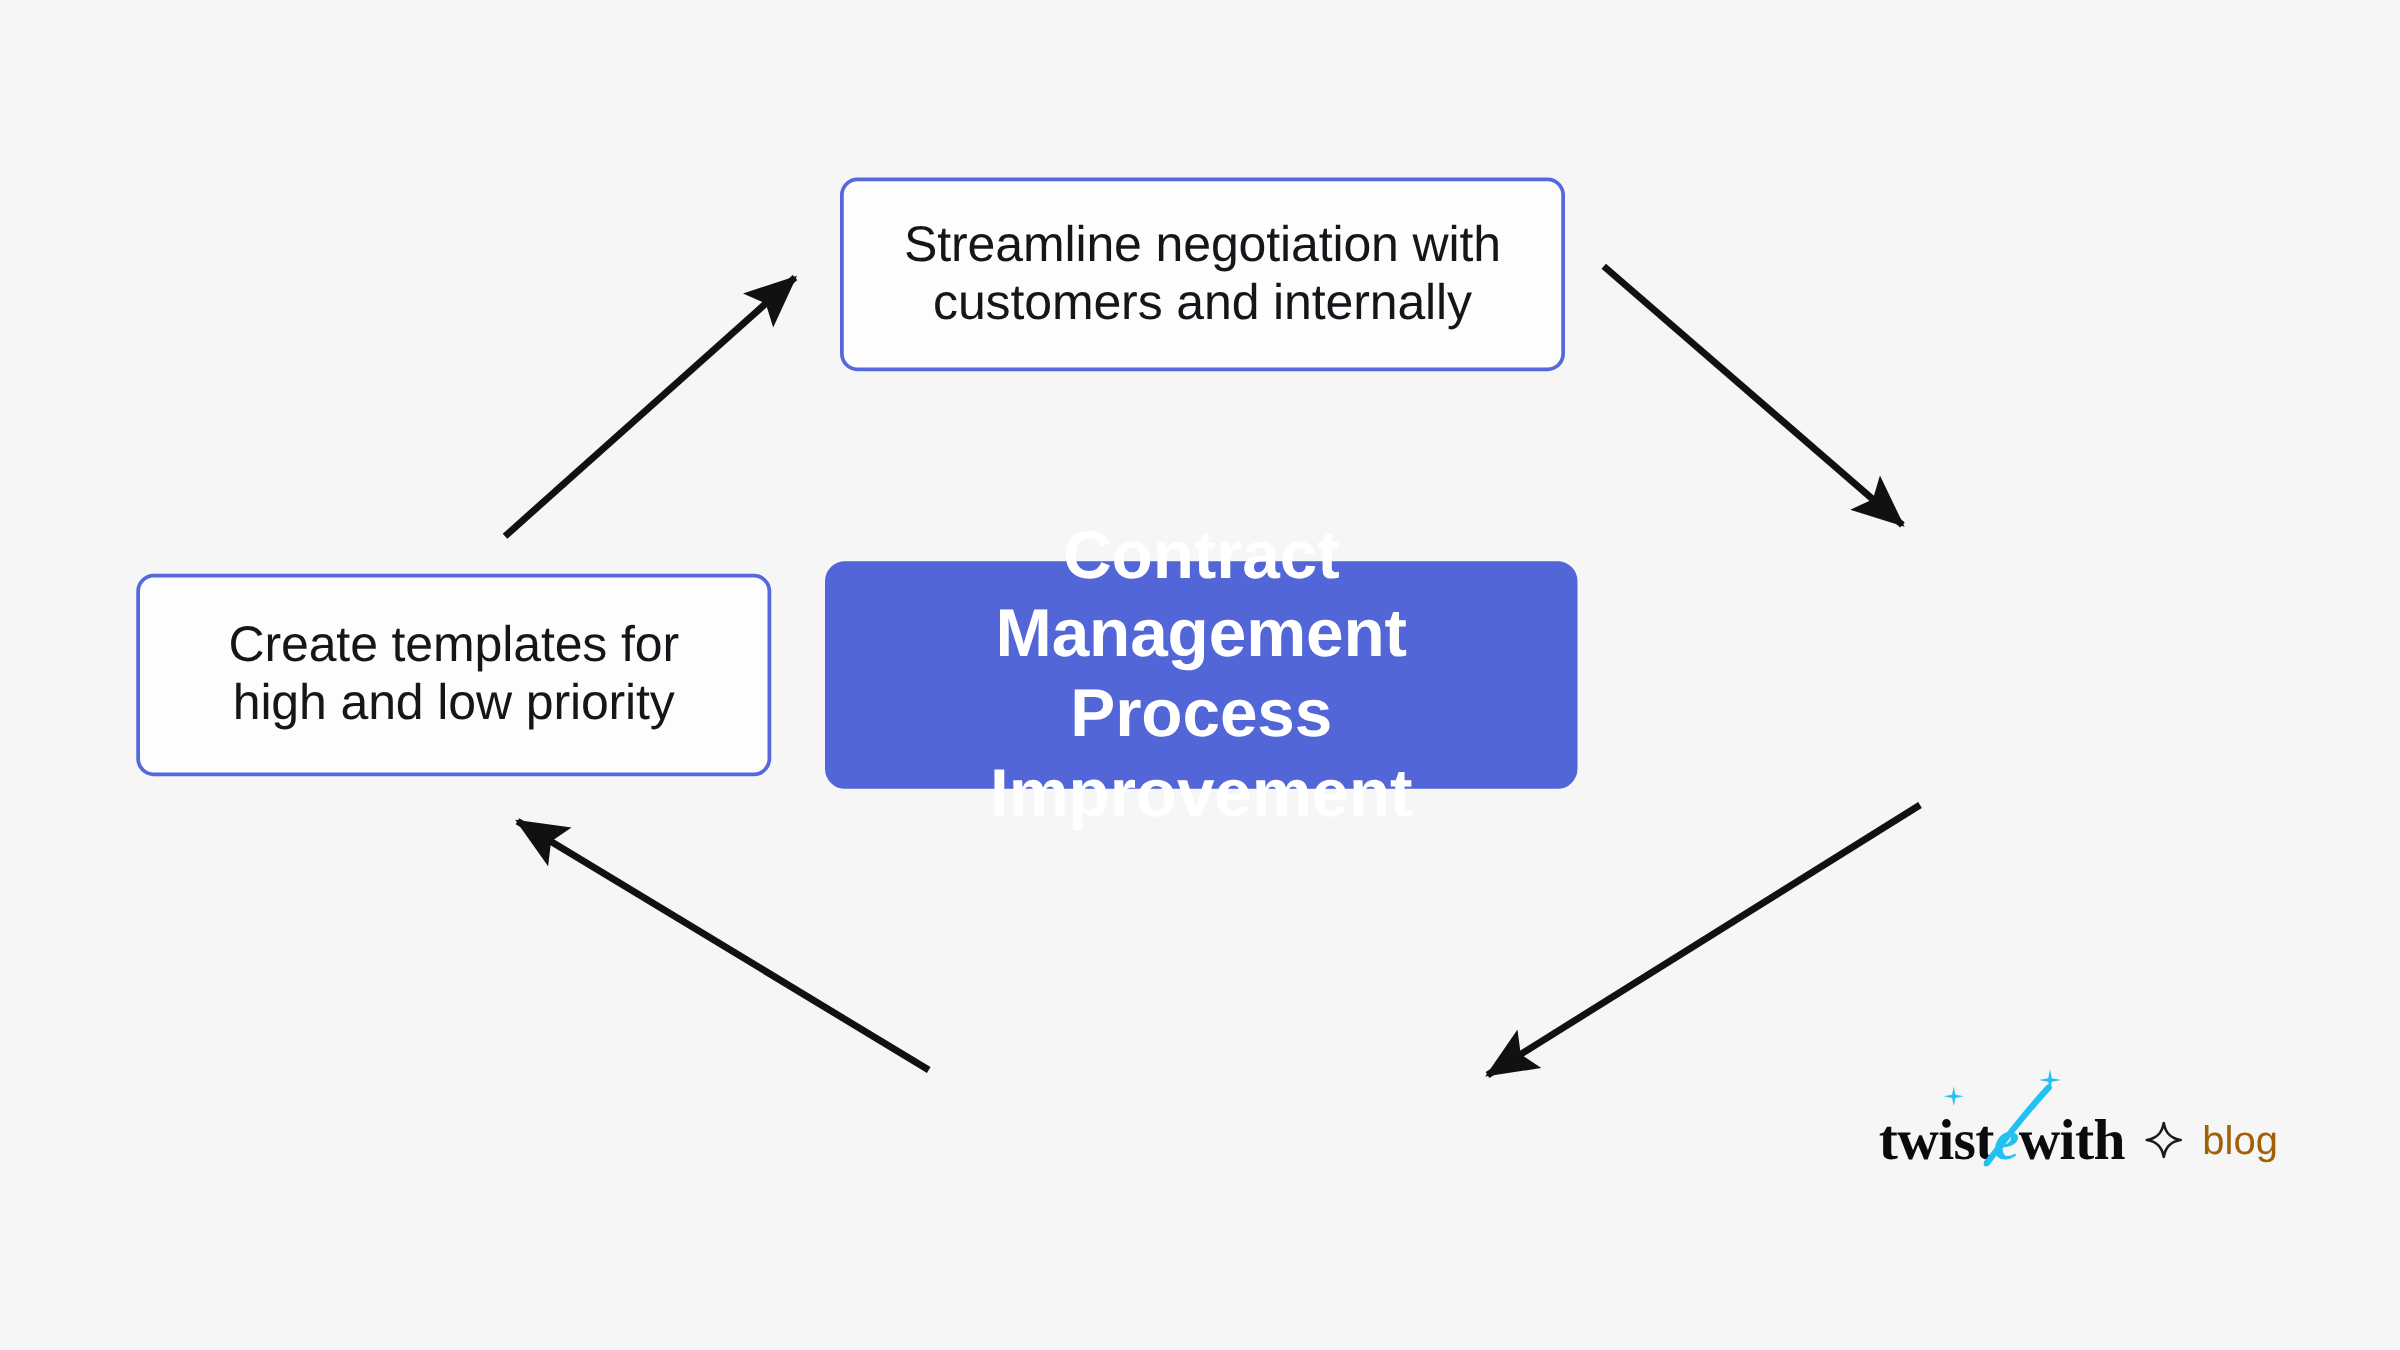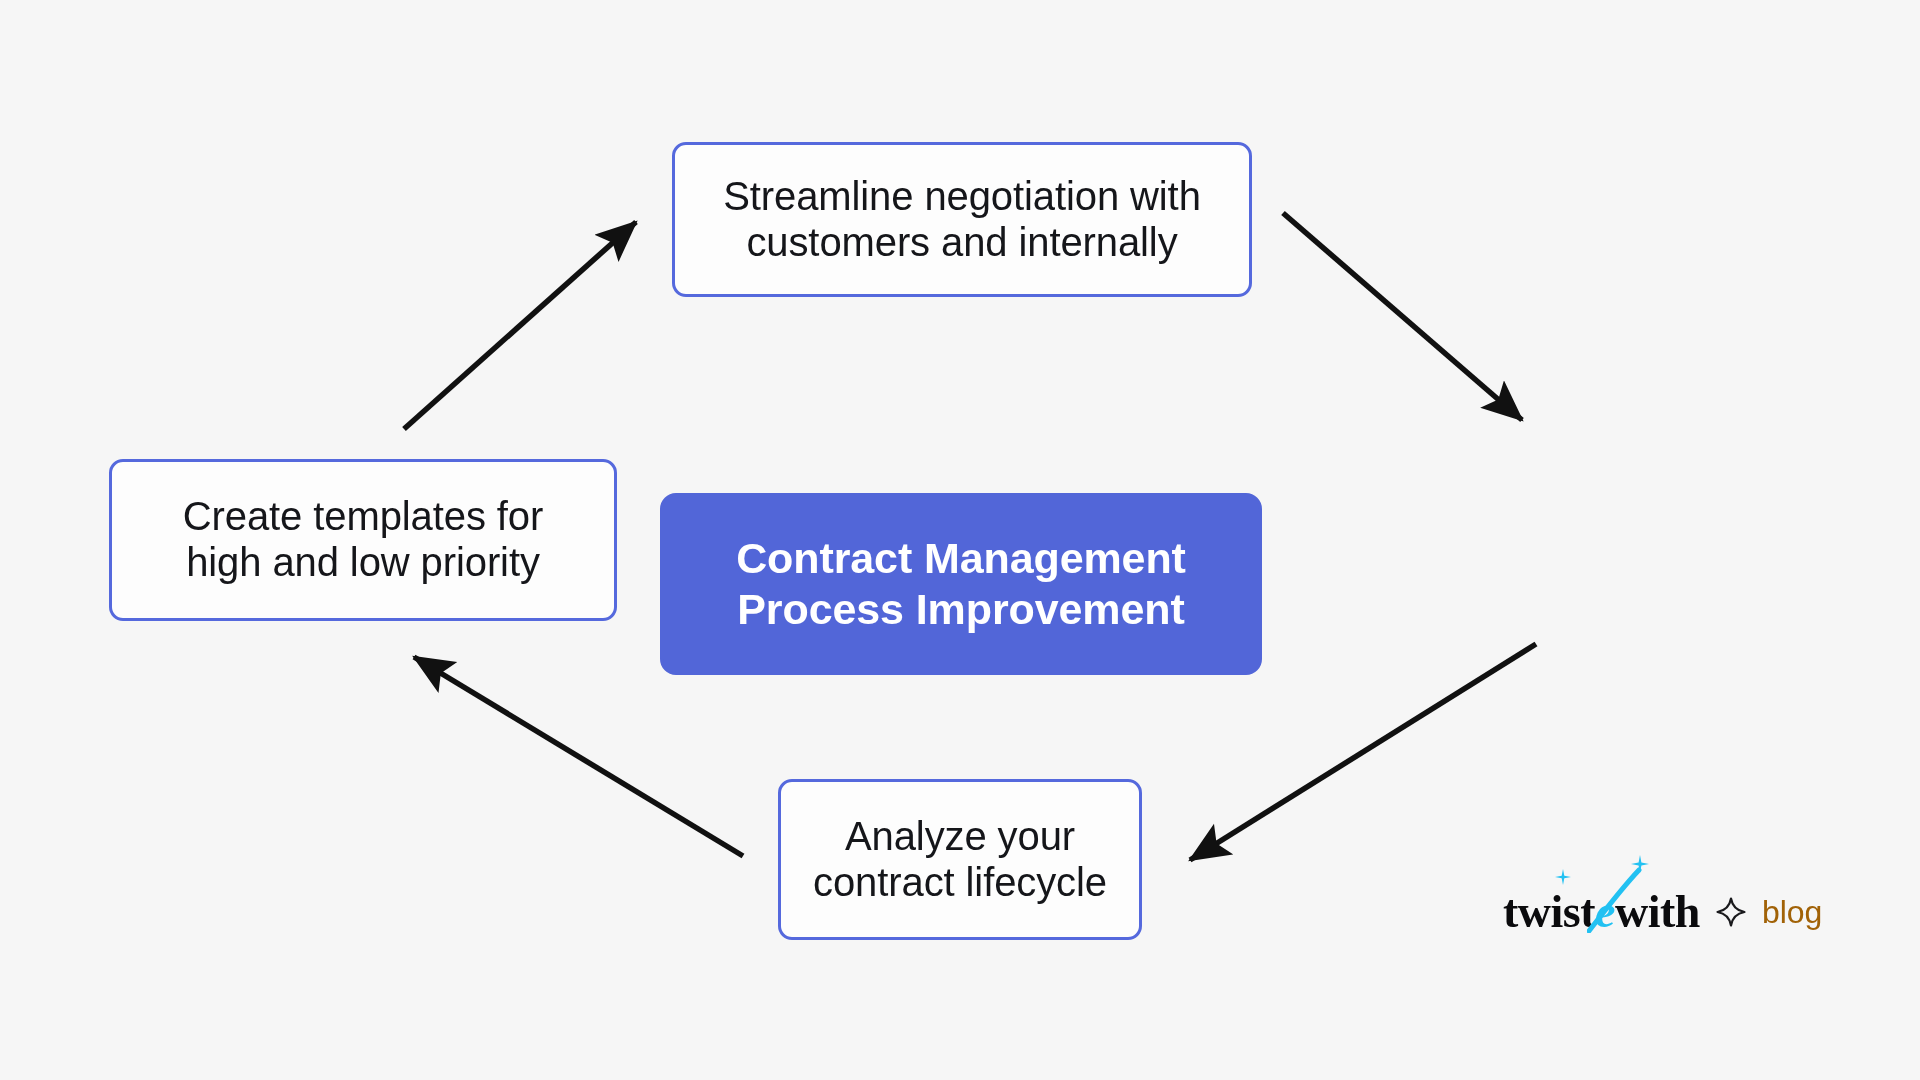--- a/index.html
+++ b/index.html
@@ -48,23 +48,22 @@
     white-space: pre-line;
     display: block;
   }
 
   .node-center {
     background: #5266d8;
     border: 3px solid #5266d8;
     border-radius: 16px;
     color: #ffffff;
     font-weight: bold;
-    font-size: 43px;
+    font-size: 54px;
     line-height: 1.18;
-    margin-top: 44px;
   }
 
   
   #node-top    { left: 672px;  top: 142px; width: 580px;  height: 155px; }
   #node-right  { left: 1399px; top: 459px; width: 424px;  height: 162px; }
   #node-bottom { left: 778px;  top: 779px; width: 364px;  height: 161px; }
   #node-left   { left: 109px;  top: 459px; width: 508px;  height: 162px; align-items: center; }
   #node-center { left: 660px;  top: 449px; width: 602px;  height: 182px; }
 
   
@@ -140,24 +139,20 @@
       <line x1="743" y1="856" x2="414" y2="657" marker-end="url(#ah)"></line>
     </g>
   </svg>
 
   <div class="node" id="node-top">
     <span class="node-label">Streamline negotiation with
 customers and internally</span>
   </div>
 
 
-  <div class="node" id="node-bottom">
-    <span class="node-label">Analyze your
-contract lifecycle</span>
-  </div>
 
   <div class="node" id="node-left">
     <span class="node-label">Create templates for
 high and low priority</span>
   </div>
 
   <div class="node node-center" id="node-center">
     <span class="node-label">Contract Management
 Process Improvement</span>
   </div>

